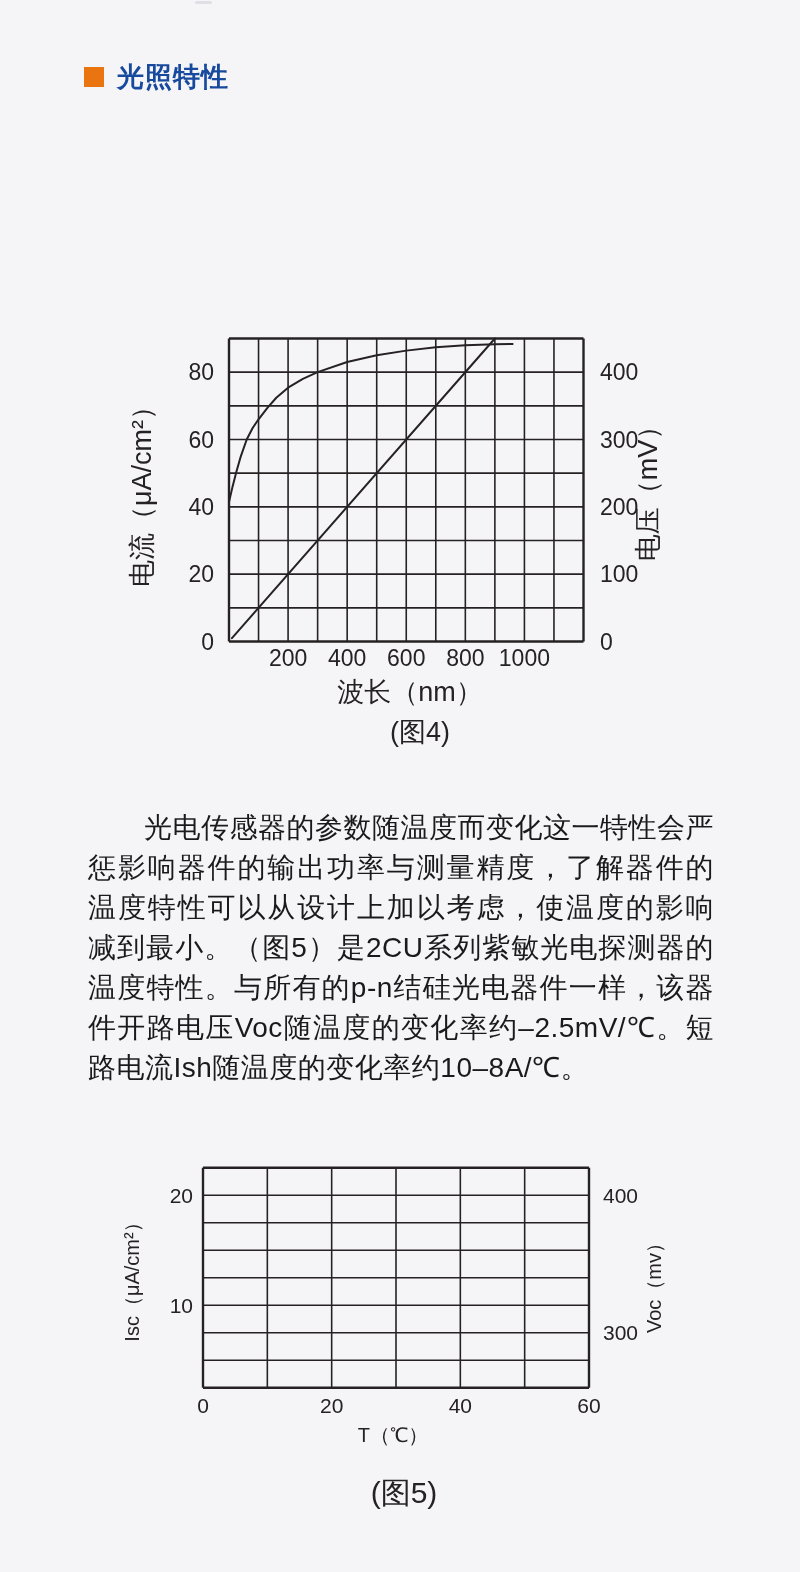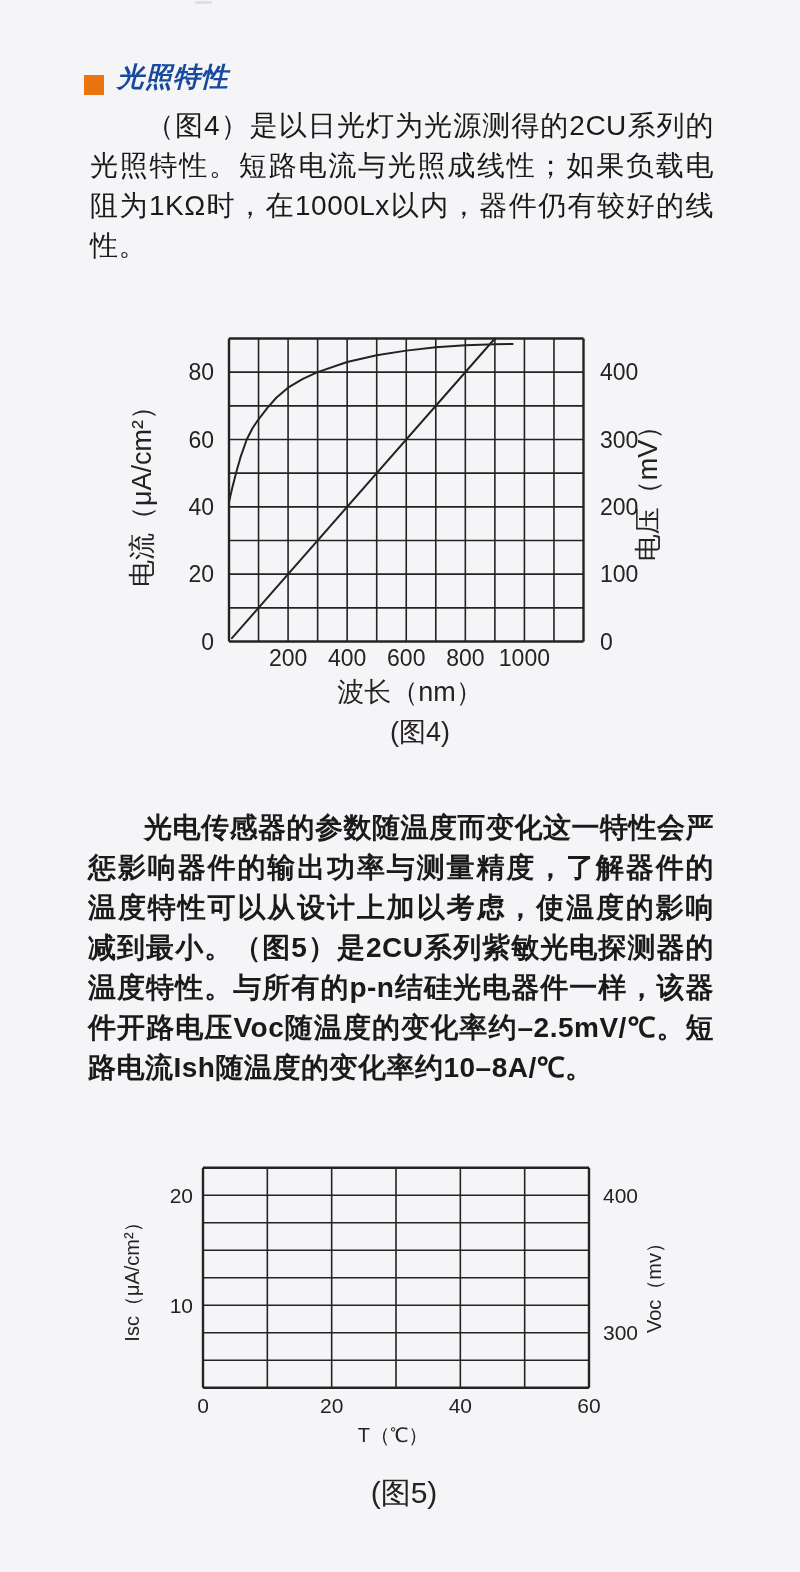--- a/index.html
+++ b/index.html
@@ -8,52 +8,51 @@
     width:800px;height:1572px;
     background:#f5f5f8;
     overflow:hidden;
     font-family:"Liberation Sans",sans-serif;
     color:#1a1a1a;
   }
   .top-dash{
     position:absolute;left:195px;top:1px;width:17px;height:3px;
     background:#dfdfe5;border-radius:2px;
   }
-  .heading{position:absolute;display:flex;align-items:flex-end;font-style:italic;}
+  .heading{position:absolute;display:flex;align-items:center;}
   .heading .bullet{display:inline-block;width:20px;height:20px;background:#e97410;}
   .heading .heading-text{
     margin-left:13px;font-size:27px;font-weight:700;color:#17499d;letter-spacing:1px;
   }
   .h1pos{left:84px;top:59px;}
   .h2pos{left:98px;top:767px;}
   .para{
     position:absolute;margin:0;
     font-size:28px;line-height:40px;
     text-align:justify;text-indent:2em;
     color:#1a1a1a;letter-spacing:0.5px;
   }
   .p1pos{left:90px;top:106px;width:624px;}
-  .p2pos{left:88px;top:808px;width:626px;font-weight:bold;}
+  .p2pos{left:88px;top:808px;width:626px;}
   .figure-svg{position:absolute;}
   #fig4-svg{left:90px;top:328px;width:640px;height:430px;}
   #fig5-svg{left:80px;top:1150px;width:640px;height:370px;}
 </style>
 </head>
 <body>
 
 <div class="page">
 
   <div class="top-dash"></div>
 
   <div class="heading h1pos">
     <span class="bullet"></span>
     <span class="heading-text">光照特性</span>
   </div>
 
-  <p class="para p1pos">（图4）是以日光灯为光源测得的2CU系列的光照特性。短路电流与光照成线性；如果负载电阻为1KΩ时，在1000Lx以内，器件仍有较好的线性。</p>
 
   <svg id="fig4-svg" class="figure-svg" viewBox="90 328 640 430">
       <line x1="229" y1="338.5" x2="229" y2="641.5" stroke="#262223" stroke-width="2.4"></line>
       <line x1="258.5416666666667" y1="338.5" x2="258.5416666666667" y2="641.5" stroke="#262223" stroke-width="1.6"></line>
       <line x1="288.0833333333333" y1="338.5" x2="288.0833333333333" y2="641.5" stroke="#262223" stroke-width="1.6"></line>
       <line x1="317.625" y1="338.5" x2="317.625" y2="641.5" stroke="#262223" stroke-width="1.6"></line>
       <line x1="347.1666666666667" y1="338.5" x2="347.1666666666667" y2="641.5" stroke="#262223" stroke-width="1.6"></line>
       <line x1="376.70833333333337" y1="338.5" x2="376.70833333333337" y2="641.5" stroke="#262223" stroke-width="1.6"></line>
       <line x1="406.25" y1="338.5" x2="406.25" y2="641.5" stroke="#262223" stroke-width="1.6"></line>
       <line x1="435.79166666666663" y1="338.5" x2="435.79166666666663" y2="641.5" stroke="#262223" stroke-width="1.6"></line>

